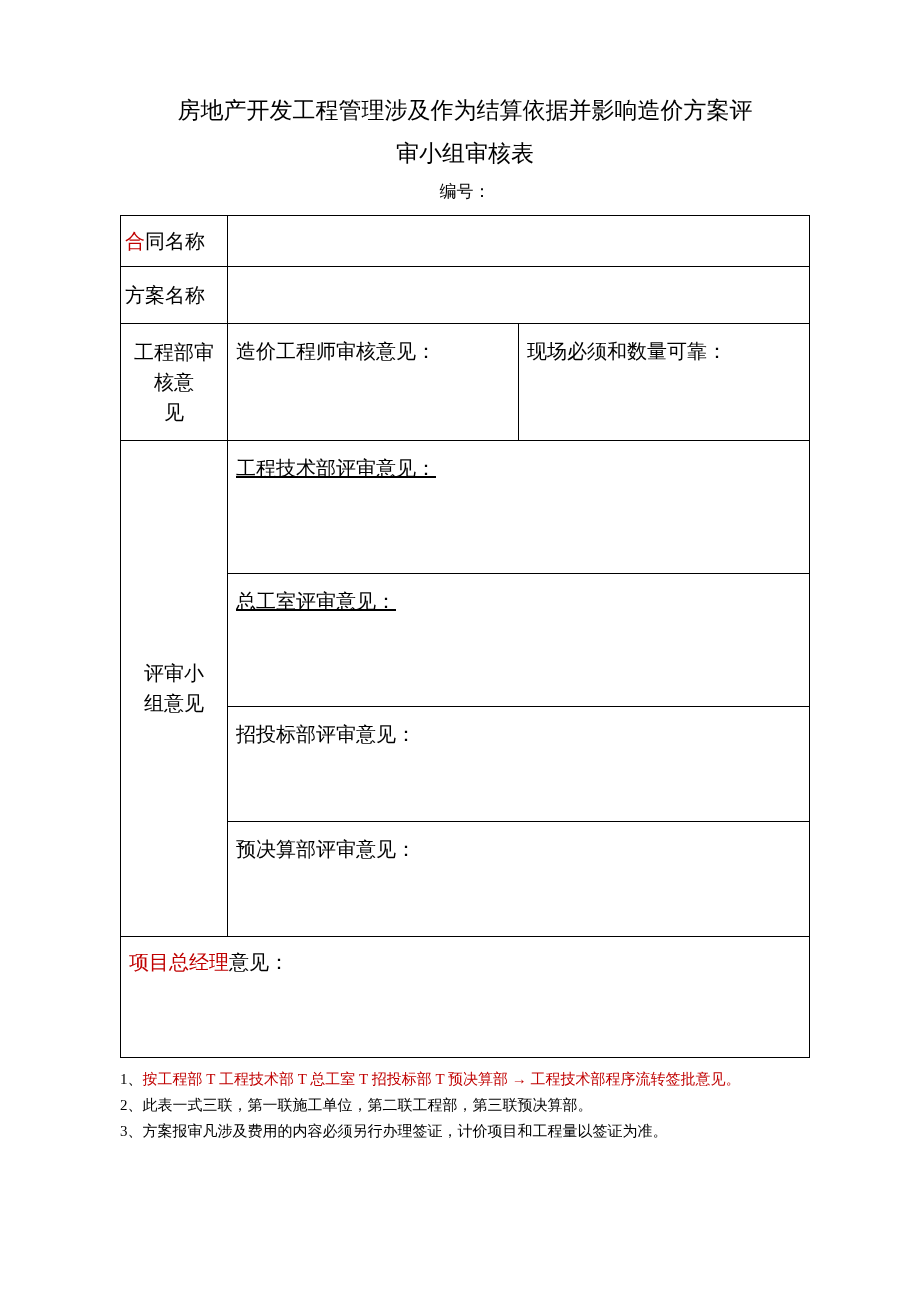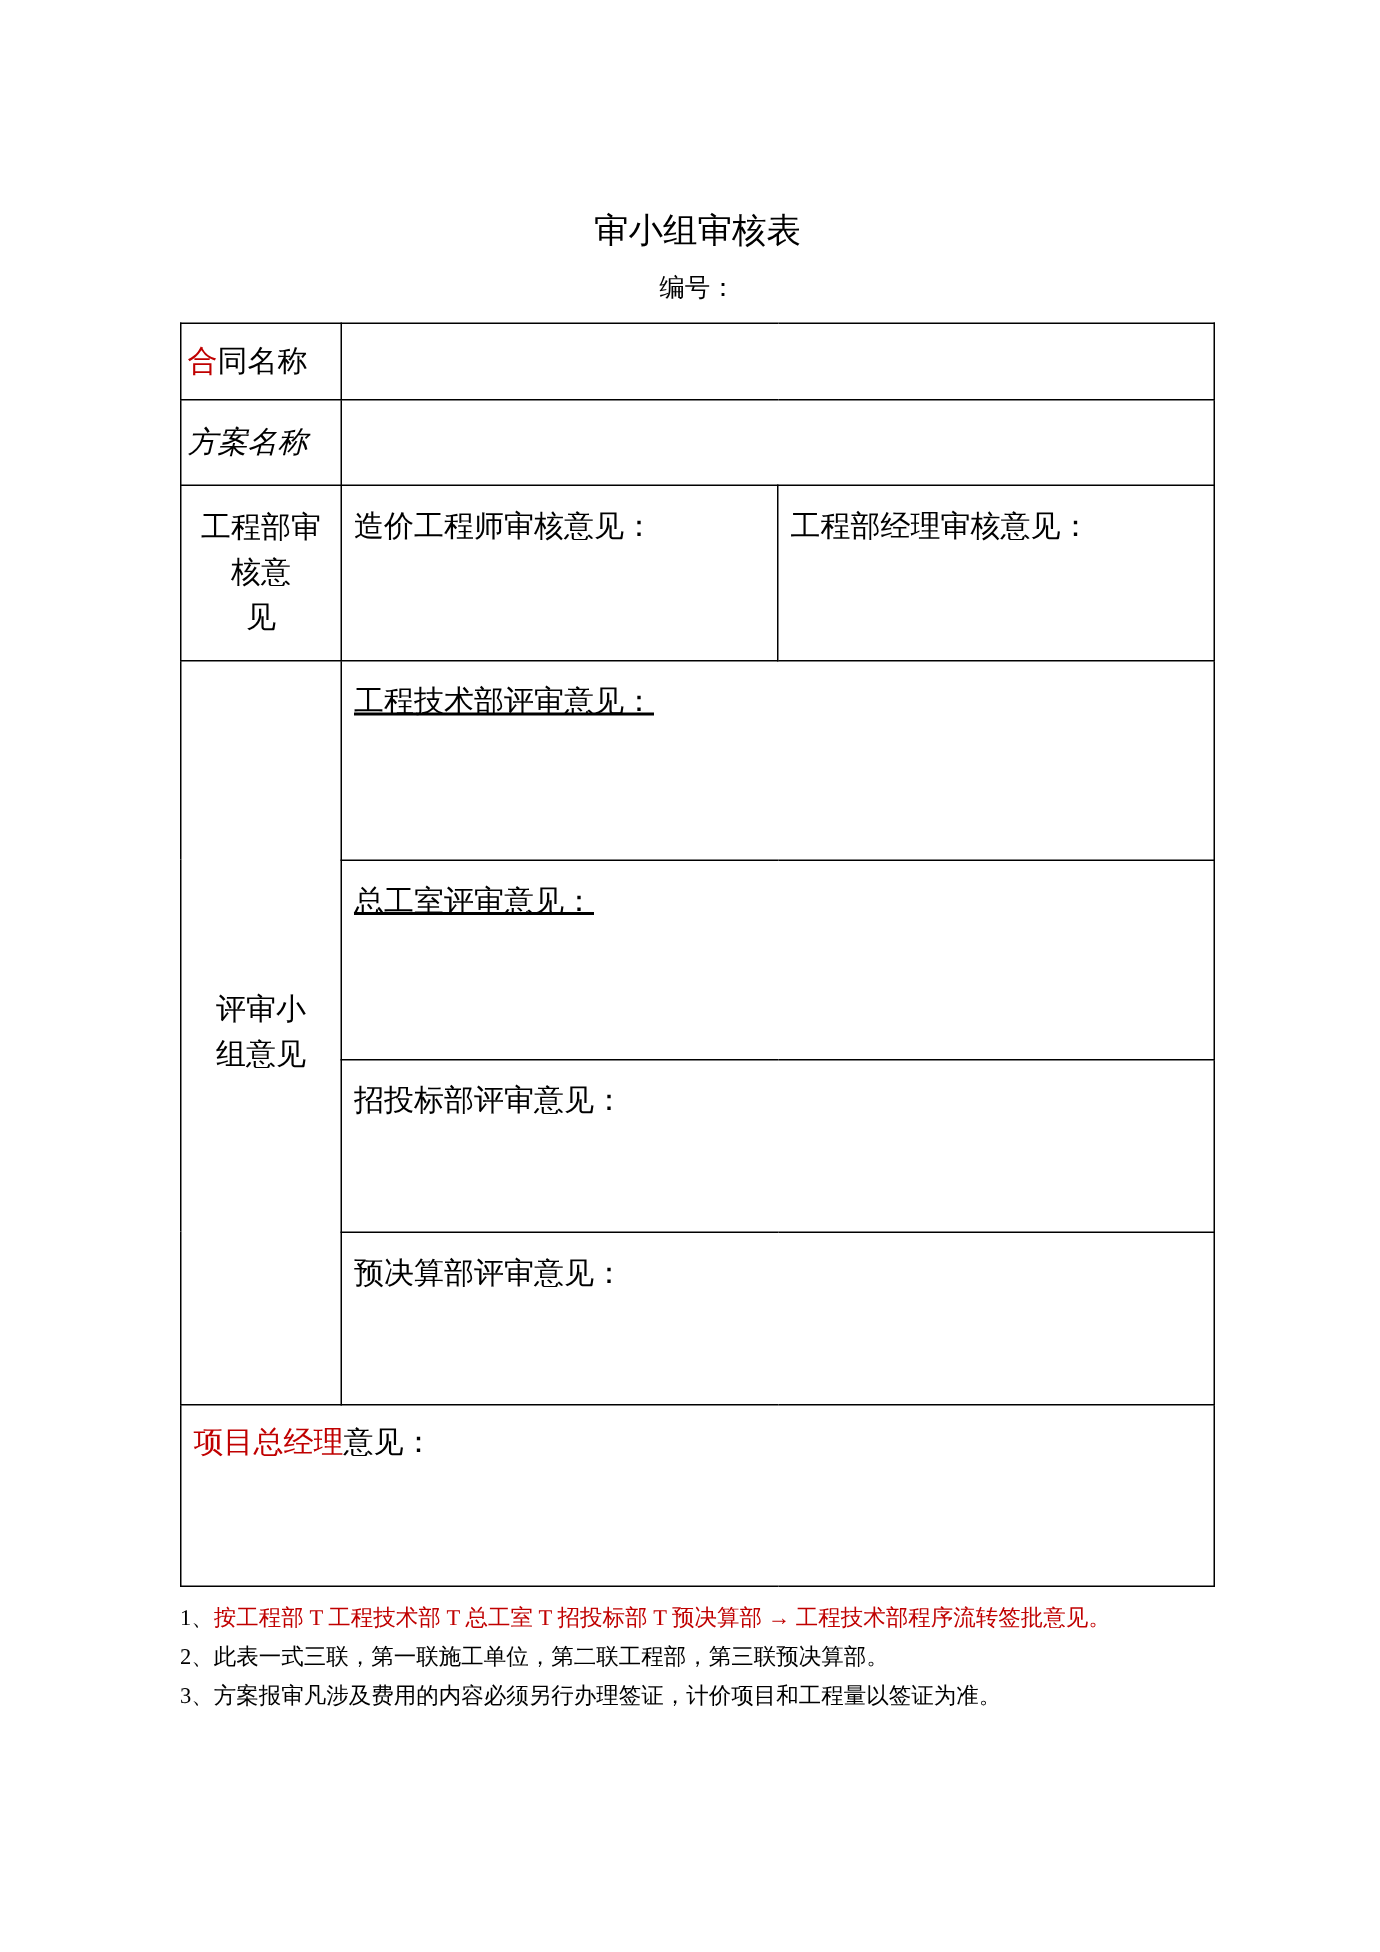--- a/index.html
+++ b/index.html
@@ -39,35 +39,35 @@
   }
   .col-label {
     width: 98px;
     text-align: center;
     vertical-align: middle !important;
   }
   .inner-label {
     padding: 6px 4px;
   }
   .tall-1 { height: 38px; }
-  .tall-2 { height: 44px; font-style: italic; }
+  .tall-2 { height: 44px; }
   .tall-eng { height: 104px; }
   .tall-opinion { height: 120px; text-decoration: underline; }
   .tall-opinion-sm { height: 102px; }
   .tall-mgr { height: 100px; }
   .red { color: #c00000; }
   .notes { margin-top: 8px; font-size: 15px; line-height: 1.75; }
   .notes .item { text-indent: -1.2em; padding-left: 1.2em; }
   .mgr-cell { padding: 10px 8px !important; }
 </style>
 </head>
 <body>
 
 <h1 class="title">
-  <br>
+  <span>房地产开发工程管理涉及作为结算依据并影响造价方案评</span><br>
   <span>审小组审核表</span>
 </h1>
 
 <div class="numbering">编号：</div>
 
 <table class="main">
   <tbody>
       <tr>
     <td class="col-label tall-1" style="text-align:left;padding-left:4px;">
       <span class="red">合</span><span>同名称</span>
@@ -80,21 +80,21 @@
   </tr>
   <tr>
     <td class="col-label tall-eng">
       <span>工程部审核意</span><br>
       <span>见</span>
     </td>
     <td style="width:290px;">
       <div class="inner-label">造价工程师审核意见：</div>
     </td>
     <td>
-      <div class="inner-label">工程部经理审核意见：</div>
+      <div class="inner-label">现场必须和数量可靠：</div>
     </td>
   </tr>
   <tr>
     <td class="col-label" rowspan="4">
       <span>评审小</span><br>
       <span>组意见</span>
     </td>
     <td colspan="2" class="tall-opinion">
       <div class="inner-label">工程技术部评审意见：</div>
     </td>

